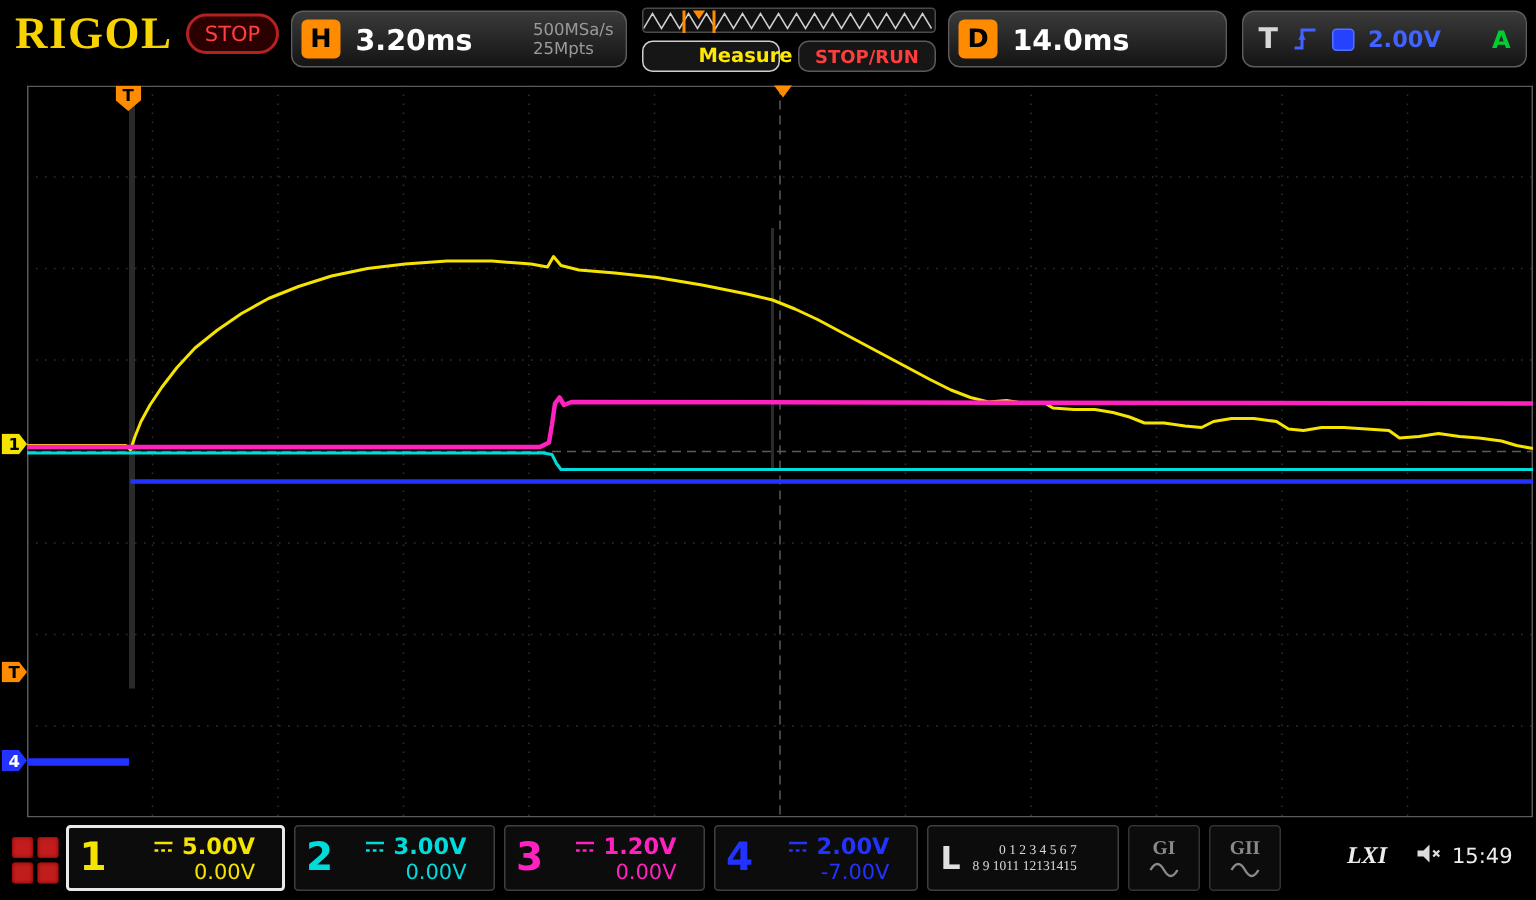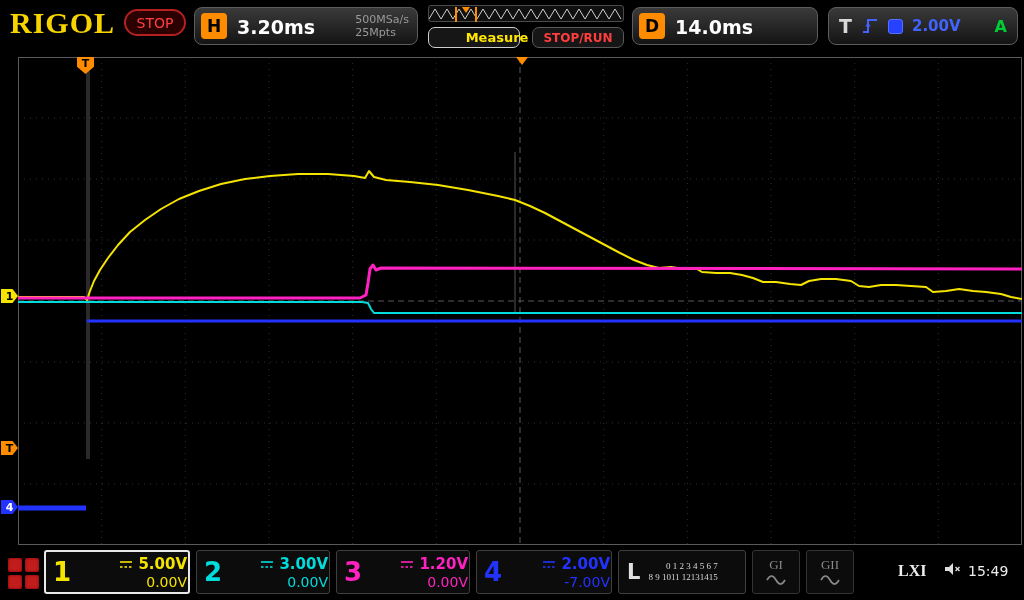--- a/index.html
+++ b/index.html
@@ -49,37 +49,37 @@
 
   
   #bottombar { position:absolute; left:0; top:546px; width:1024px; height:54px; background:#000; }
   #menu-icon { position:absolute; left:8px; top:12px; width:31px; height:31px; display:grid;
           grid-template-columns:14px 14px; grid-template-rows:14px 14px; gap:3px; }
   #menu-icon div { background:#c21d1d; border-radius:2px; box-shadow:inset 0 0 3px #7a0000; }
   .chbox { position:absolute; top:4px; height:44px; background:#0c0c0c; border:1px solid #3f3f3f;
           border-radius:3px; display:flex; align-items:center; color:var(--ch,#fff); }
   .chbox.selected { border:2px solid #e9e9e9; }
   .chbox .num { width:32px; text-align:center; font-size:26px; font-weight:bold; }
-  .chbox .vals { flex:1; display:flex; flex-direction:column; align-items:flex-end; padding-right:1px; gap:1px; }
+  .chbox .vals { flex:1; display:flex; flex-direction:column; align-items:flex-end; padding-right:18px; gap:1px; }
   .chbox .row1 { display:flex; align-items:center; gap:5px; font-size:15px; font-weight:bold; }
   .chbox .row2 { font-size:14px; }
   #ch1-box { left:44px; width:146px; }
   #ch2-box { left:196px; width:134px; }
   #ch3-box { left:336px; width:134px; }
   #ch4-box { left:476px; width:136px; }
   #l-box { position:absolute; left:618px; top:4px; width:128px; height:44px; background:#0c0c0c;
           border:1px solid #3f3f3f; border-radius:3px; display:flex; align-items:center; gap:8px; padding:0 8px; }
   #l-letter { color:#e0e0e0; font-size:21px; font-weight:bold; }
   .l-digits { font-family:Liberation Serif, serif; font-size:9px; line-height:11px; color:#d8d8d8; white-space:pre;text-align:right; }
   .gbox { position:absolute; top:4px; width:48px; height:44px; background:#0c0c0c; border:1px solid #333;
           border-radius:3px; display:flex; flex-direction:column; align-items:center; justify-content:center; }
-  .gbox .glabel { color:#8a8a8a; font-size:13px; font-weight:normal; font-family:"Liberation Serif", serif; }
+  .gbox .glabel { color:#8a8a8a; font-size:13px; font-weight:bold; font-family:"Liberation Serif", serif; }
   #g1-box { left:752px; } #g2-box { left:806px; }
   #lxi { position:absolute; left:898px; top:16px; color:#ededed; font-size:16px; font-weight:bold;
-          font-family:"Liberation Serif", serif; }
+          font-style:italic; font-family:"Liberation Serif", serif; }
   #speaker { position:absolute; left:944px; top:16px; }
   #clock { position:absolute; left:968px; top:17px; color:#ededed; font-size:14px; }
 </style>
 </head>
 <body>
 
 <div id="screen">
 
   <div id="topbar">
     <div id="logo">RIGOL</div>

